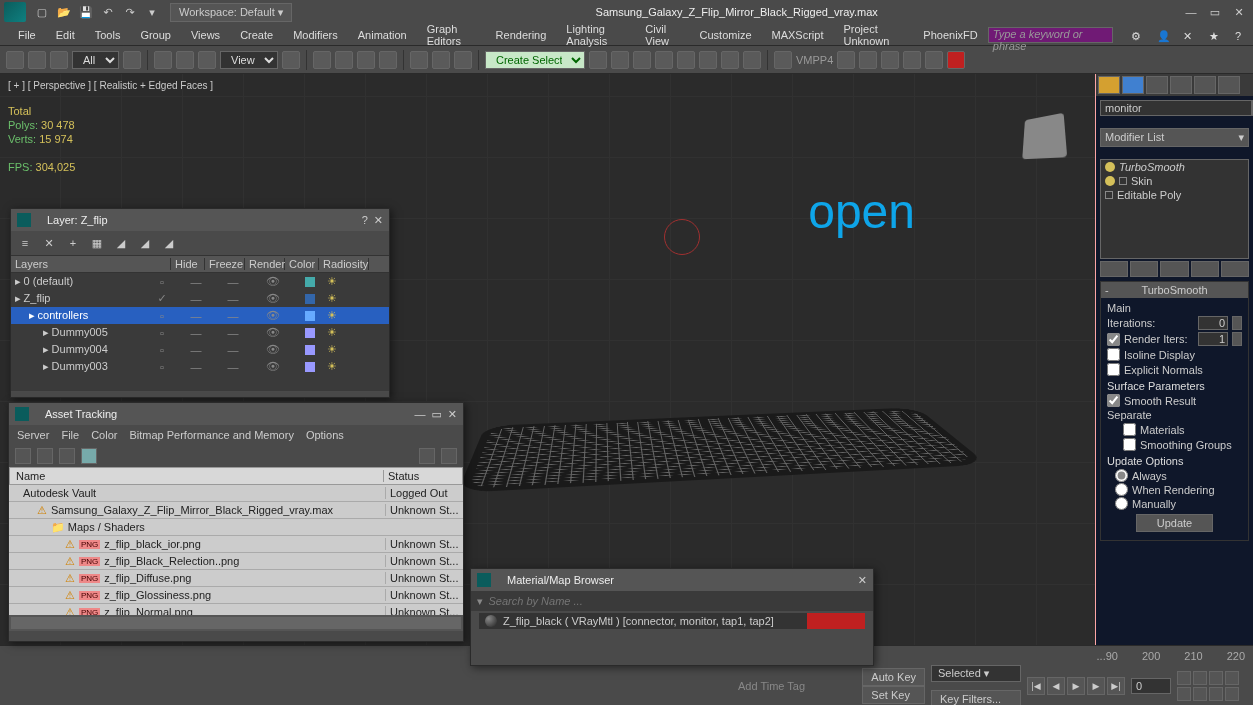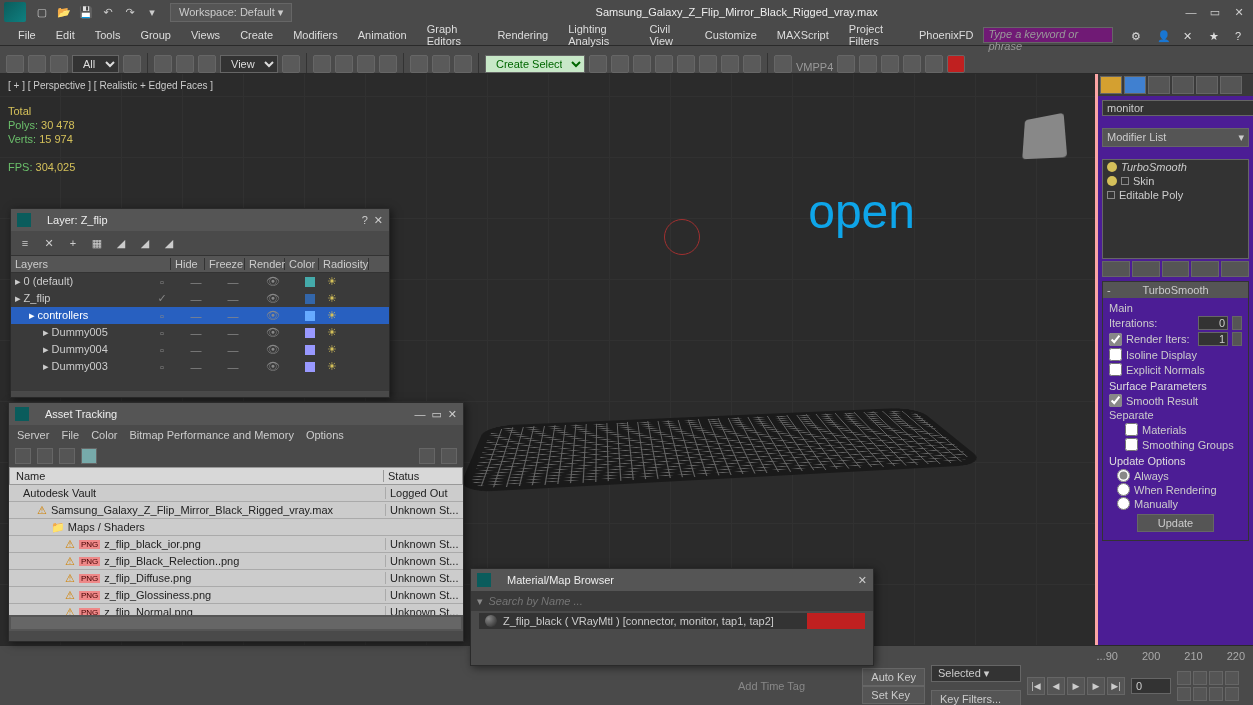--- a/index.html
+++ b/index.html
@@ -10,37 +10,37 @@
 .titlebar .qat span{width:16px;height:16px;display:flex;align-items:center;justify-content:center;color:#ccc}
 .titlebar .workspace{margin-left:10px;background:#555;padding:2px 8px;border:1px solid #666}
 .titlebar .title{flex:1;text-align:center;color:#eee}
 .titlebar .winbtns{display:flex;gap:4px}
 .titlebar .winbtns span{width:20px;height:16px;display:flex;align-items:center;justify-content:center}
 .menubar{height:22px;background:#4a4a4a;display:flex;align-items:center;padding:0 8px;border-bottom:1px solid #2a2a2a}
 .menubar span{padding:2px 10px;color:#ddd}
 .menubar .search{margin-left:auto;width:170px;height:16px;background:#701a75;border:1px solid #666;color:#999;padding:0 4px;font-style:italic}
 .menubar .ricons{display:flex;gap:6px;margin-left:8px}
 .menubar .ricons span{width:14px;height:14px}
-.toolbar{height:28px;background:#4a4a4a;display:flex;align-items:flex-end;padding:0 6px;gap:4px;border-bottom:1px solid #2a2a2a}
+.toolbar{height:28px;background:#4a4a4a;display:flex;align-items:center;padding:0 6px;gap:4px;border-bottom:1px solid #2a2a2a}
 .toolbar .ico{width:18px;height:18px;background:#5a5a5a;border:1px solid #666;border-radius:2px}
 .toolbar .sel{background:#333;border:1px solid #666;color:#ddd;padding:1px 6px;height:18px}
 .toolbar .sep{width:1px;height:20px;background:#333;margin:0 2px}
 .viewport{position:absolute;top:74px;left:0;right:158px;bottom:60px;background:#2b2b2b;overflow:hidden}
 .viewport .vplabel{position:absolute;top:6px;left:8px;color:#ccc;font-size:10px}
 .viewport .stats{position:absolute;top:30px;left:8px;color:#aaa;font-size:10px;line-height:14px}
 .viewport .stats .y{color:#d4c05a}
 .viewport .stats .g{color:#6bbf6b}
 .viewport .opentxt{position:absolute;top:110px;right:180px;font-size:48px;color:#0ea5e9;font-family:Liberation Sans, sans-serif}
 .viewport .circle{position:absolute;top:145px;right:395px;width:36px;height:36px;border:1px solid #a03030;border-radius:50%}
 .viewport .cube{position:absolute;top:40px;right:30px;width:44px;height:44px;background:#888;border-radius:4px;transform:perspective(100px) rotateX(20deg) rotateY(-20deg)}
 .viewport .phone{position:absolute;top:280px;left:480px;width:480px;height:180px;transform:perspective(800px) rotateX(70deg) rotateZ(-8deg)}
 .viewport .phone .body{width:100%;height:100%;background:#1a1a1a;border-radius:30px;position:relative}
 .viewport .phone .mesh{position:absolute;inset:8px;border-radius:24px;background:repeating-linear-gradient(0deg,transparent,transparent 6px,#888 6px,#888 7px),repeating-linear-gradient(90deg,transparent,transparent 10px,#888 10px,#888 11px);opacity:.7}
 .viewport .grid{position:absolute;inset:0;background:repeating-linear-gradient(0deg,transparent,transparent 60px,#3a3a3a 60px,#3a3a3a 61px),repeating-linear-gradient(90deg,transparent,transparent 60px,#3a3a3a 60px,#3a3a3a 61px);opacity:.4}
-.rightpanel{position:absolute;top:74px;right:0;width:158px;bottom:60px;background:#4c1d95;border-left:3px solid #fca5a5;overflow:hidden}
+.rightpanel{position:absolute;top:74px;right:0;width:158px;bottom:60px;background:#0f172a;border-left:1px solid #fca5a5;overflow:hidden}
 .rightpanel .tabs{height:22px;display:flex;gap:2px;padding:2px;background:#3a3a3a}
 .rightpanel .tabs span{width:22px;height:18px;background:#555;border:1px solid #666}
 .rightpanel .namefield{margin:4px;display:flex}
 .rightpanel .namefield input{flex:1;background:#333;border:1px solid #666;color:#ccc;padding:1px 4px;height:16px}
 .rightpanel .namefield .swatch{width:14px;height:16px;background:#888;border:1px solid #666}
 .rightpanel .modlist{margin:12px 4px;background:#555;border:1px solid #666;padding:2px 4px;display:flex;justify-content:space-between}
 .rightpanel .stack{margin:2px 4px;background:#333;border:1px solid #666;height:100px}
 .rightpanel .stack .row{display:flex;align-items:center;padding:1px 4px;gap:4px}
 .rightpanel .stack .row .bulb{width:10px;height:10px;background:#d4c05a;border-radius:50%}
 .rightpanel .stack .row .box{width:8px;height:8px;border:1px solid #888}
@@ -151,21 +151,21 @@
   <span>Views</span>
   <span>Create</span>
   <span>Modifiers</span>
   <span>Animation</span>
   <span>Graph Editors</span>
   <span>Rendering</span>
   <span>Lighting Analysis</span>
   <span>Civil View</span>
   <span>Customize</span>
   <span>MAXScript</span>
-  <span>Project Filters</span>
+  <span>Project Unknown</span>
   <span>PhoenixFD</span>
   <div class="search">Type a keyword or phrase</div>
   <div class="ricons">
     <span>⚙</span>
     <span>👤</span>
     <span>✕</span>
     <span>★</span>
     <span>?</span>
   </div>
 </div>

